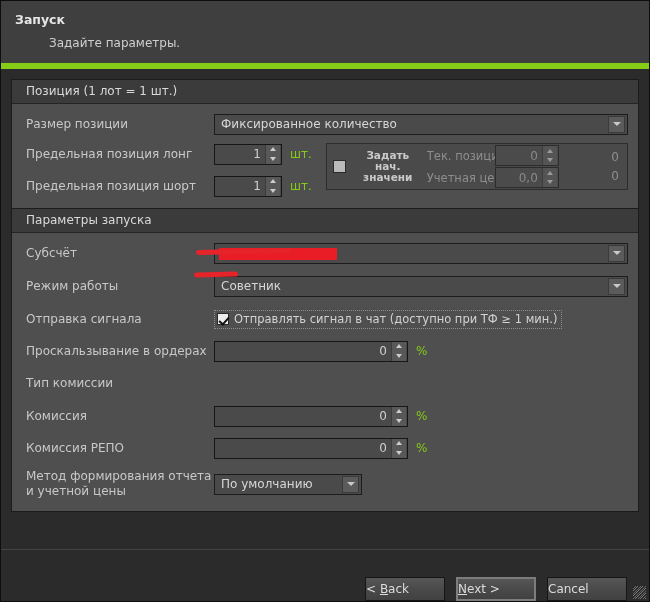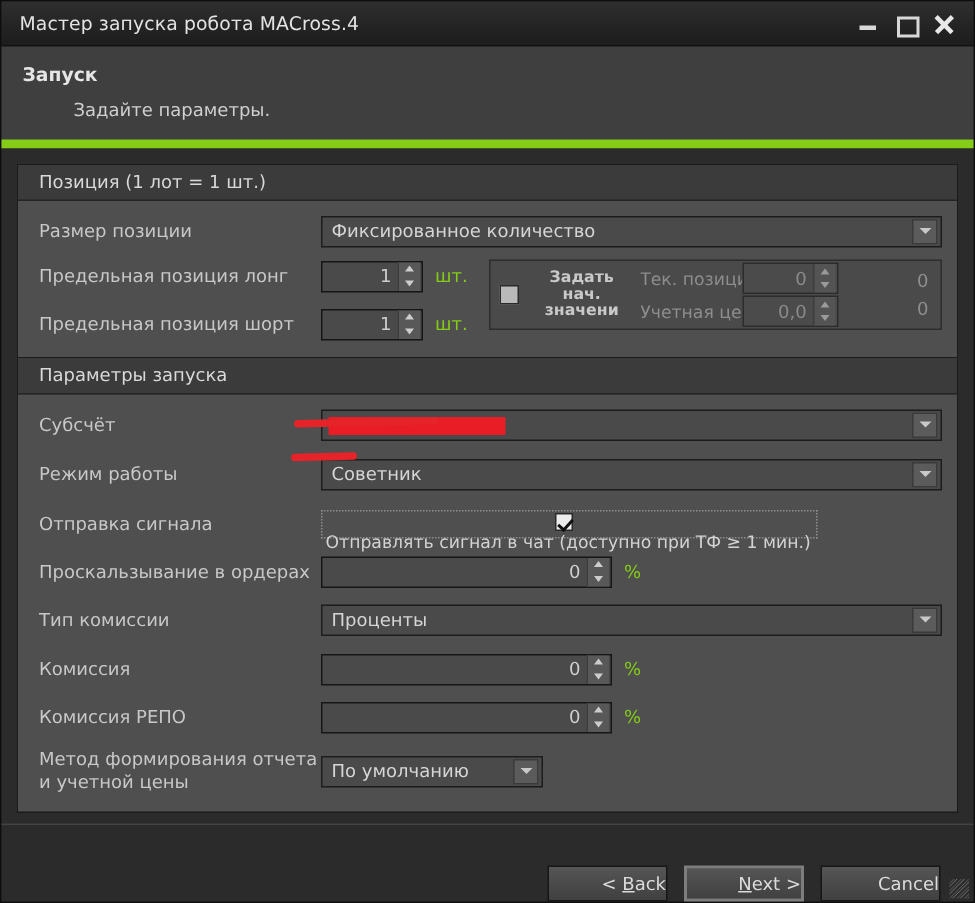--- a/index.html
+++ b/index.html
@@ -142,21 +142,20 @@
     position:absolute; left:4px; top:4px;
     width: 118px; height: 12px; background: #e81d26;
   }
 
   
   .cb-wrap {
     display: inline-flex; align-items: center;
     border: 1px dotted #8d8d8d;
     padding: 1px 4px 1px 2px;
     height: 19px;
-    flex-direction: column;
   }
   .cb {
     width: 12px; height: 12px; background: #ececec;
     border: 1px solid #2a2a2a; position: relative;
     margin-right: 5px; flex: 0 0 12px;
   }
   .cb.checked::after {
     content:""; position:absolute; left:3px; top:1px;
     width:4px; height:8px; border:solid #111; border-width:0 2px 2px 0;
     transform: rotate(42deg);
@@ -200,21 +199,21 @@
     border-top: 1px solid #444;
     display: flex; align-items: center; justify-content: flex-end;
     padding-right: 22px; gap: 11px;
     position: relative;
   }
   .btn {
     width: 80px; height: 24px;
     background: linear-gradient(to bottom,#565656 0%,#4a4a4a 50%,#414141 100%);
     border: 1px solid #161616;
     color: #dcdcdc; font-size: 12px;
-    display: flex; align-items: center; justify-content: flex-end;
+    display: flex; align-items: center; justify-content: flex-start;
     cursor: pointer;
     margin-top: 27px;
   }
   .btn.default { border: 2px solid #7d7d7d; }
   .btn u { text-decoration: underline; }
   .grip {
     position: absolute; right: 3px; bottom: 2px;
     width: 13px; height: 13px;
     background:
       linear-gradient(135deg, transparent 45%, #8a8a8a 45%, #8a8a8a 55%, transparent 55%) 0 0/5px 5px,
@@ -226,28 +225,20 @@
   .ann {
     position: absolute; background: #e62329; border-radius: 3px;
     pointer-events: none; z-index: 30;
   }
 </style>
 </head>
 <body>
 
 <div id="app">
 
-  <div class="titlebar">
-    <div class="title-text">Мастер запуска робота MACross.4</div>
-    <div class="win-btns">
-      <span class="win-btn min"></span>
-      <span class="win-btn max"></span>
-      <span class="win-btn close"></span>
-    </div>
-  </div>
 
   <div class="header">
     <h1>Запуск</h1>
     <p>Задайте параметры.</p>
   </div>
 
   <div class="body">
 
     <div class="group">
       <div class="group-title">Позиция (1 лот = 1 шт.)</div>
@@ -362,24 +353,20 @@
             <span class="btns">
               <i class="up"></i>
               <i class="dn"></i>
             </span>
           </div>
           <span class="unit">%</span>
         </div>
 
         <div class="row" style="margin-bottom:7px;">
           <div class="lbl">Тип комиссии</div>
-          <div class="combo" style="flex:1 1 auto;">
-            <span>Проценты</span>
-            <span class="arrow"></span>
-          </div>
         </div>
 
         <div class="row" style="margin-bottom:6px;">
           <div class="lbl">Комиссия</div>
           <div class="spin" style="width:194px;">
             <span>0</span>
             <span class="btns">
               <i class="up"></i>
               <i class="dn"></i>
             </span>

